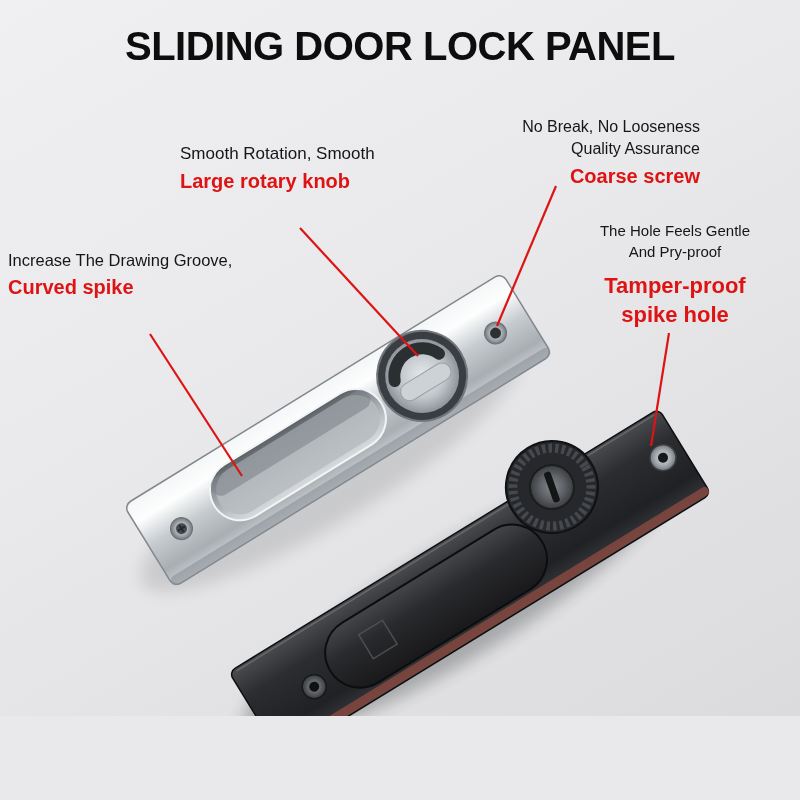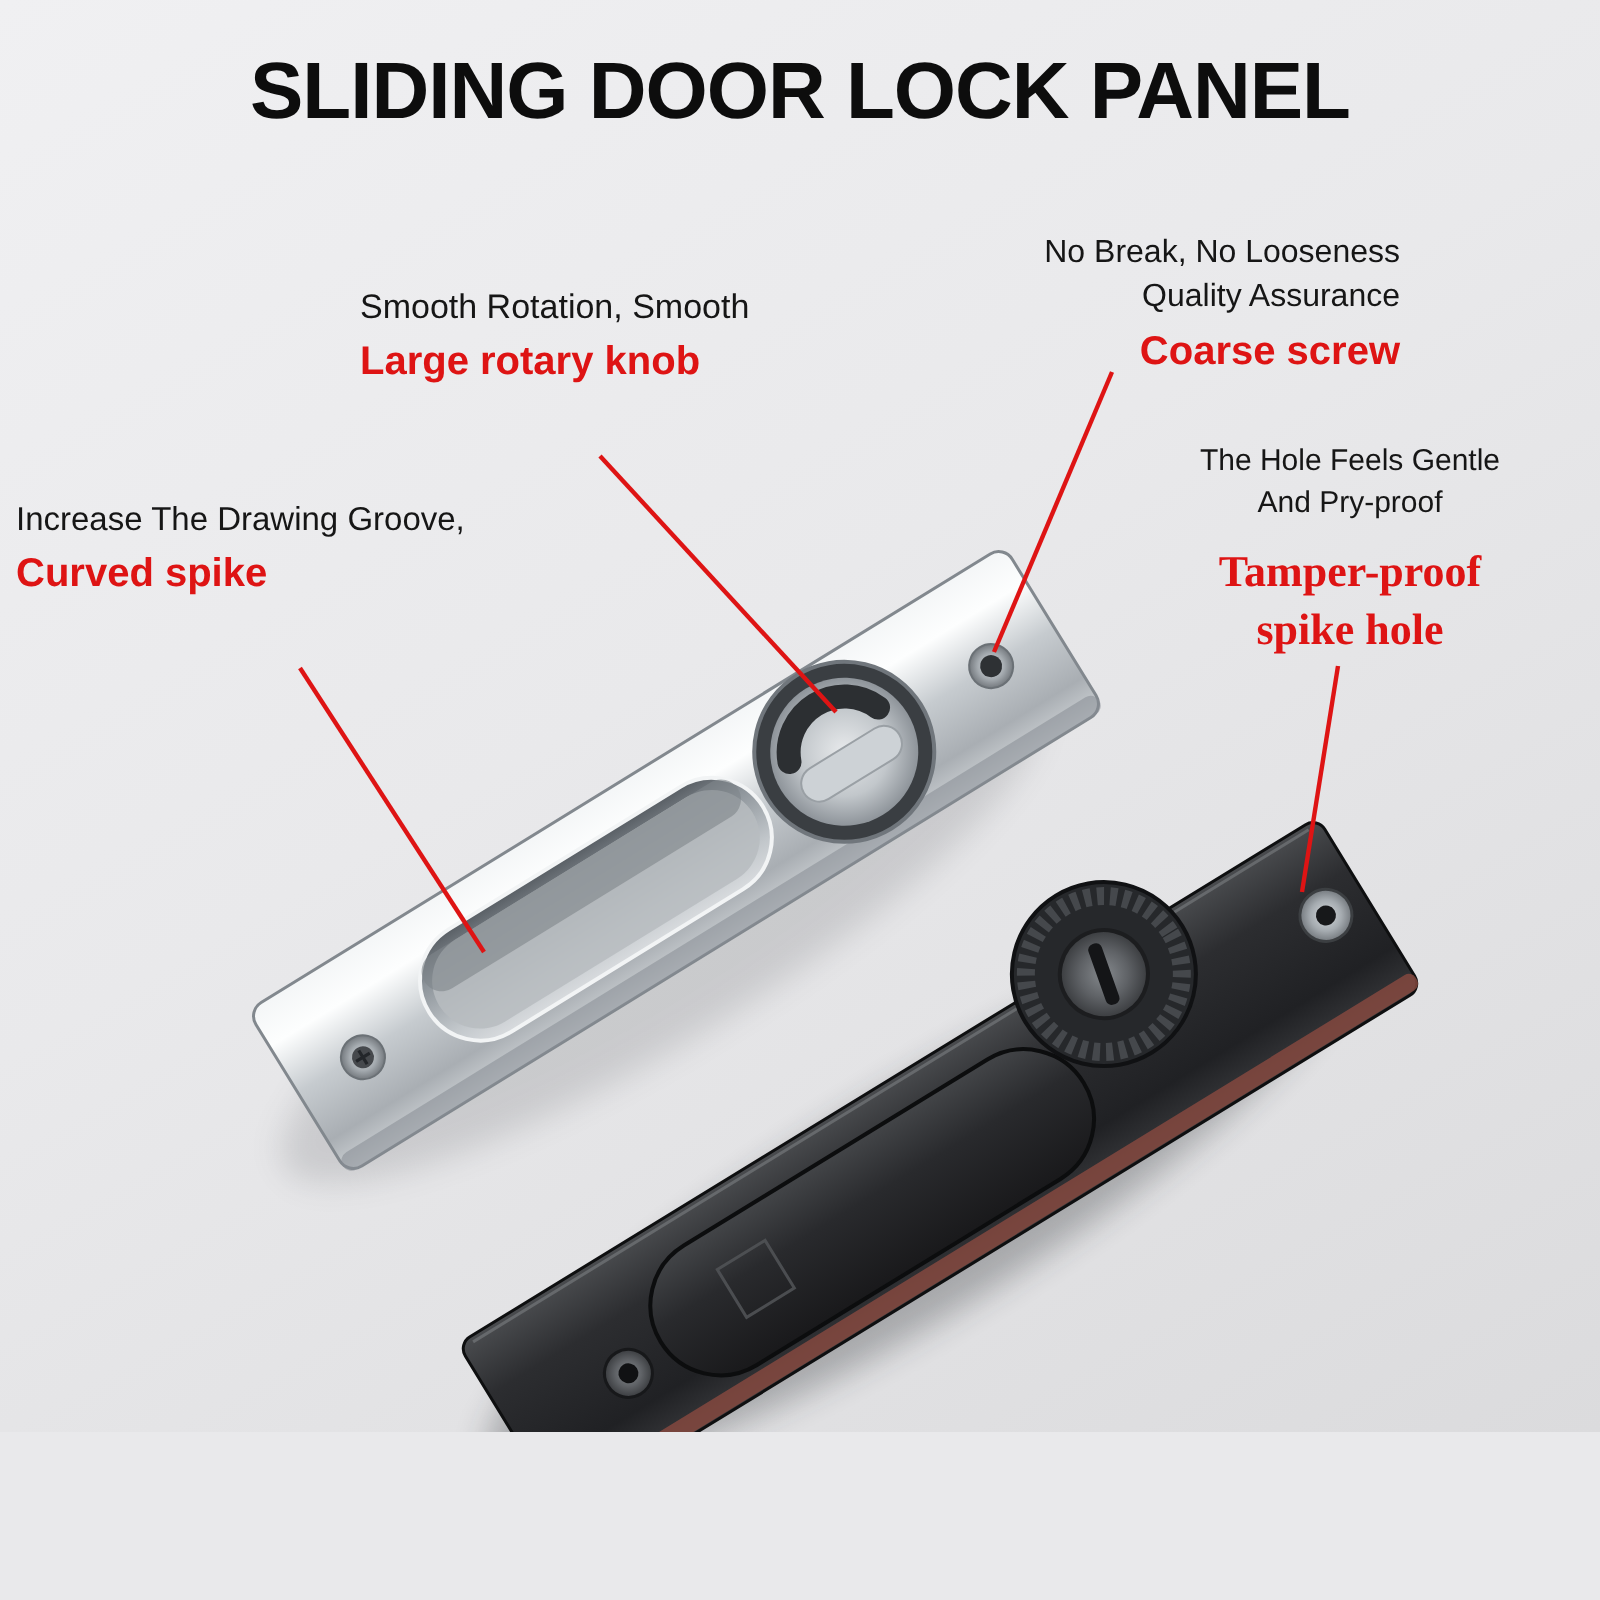--- a/index.html
+++ b/index.html
@@ -13,21 +13,21 @@
   .callout { position:absolute; z-index:3; }
   .callout .desc { font-size:17px; color:#161616; line-height:23px; }
   .callout .label { color:#de1414; font-weight:700; font-size:20px; margin-top:5px; }
   .co-knob  { left:180px; top:142px; text-align:left; }
   .co-screw { left:430px; top:116px; width:270px; text-align:right; }
   .co-screw .desc  { font-size:16px; line-height:22px; }
   .co-groove { left:8px; top:249px; width:306px; text-align:left; }
   .co-groove .desc { font-size:16.5px; line-height:22px; }
   .co-spike { left:566px; top:220px; width:218px; text-align:center; }
   .co-spike .desc  { font-size:15px; line-height:21px; }
-  .co-spike .label { font-size:22px; line-height:29px; margin-top:9px;font-family:Liberation Serif, serif; }
+  .co-spike .label { font-size:22px; line-height:29px; margin-top:9px; }
   .bottom-strip { position:absolute; left:112px; top:787px; width:556px; height:13px;
                   background:#151515; border-radius:2px; z-index:4; }
   .bottom-strip i { position:absolute; top:4px; width:5px; height:5px;
                     background:#e8e8e8; border-radius:1px; opacity:.85; }
 </style>
 </head>
 <body>
 
 <div class="scene">
 

